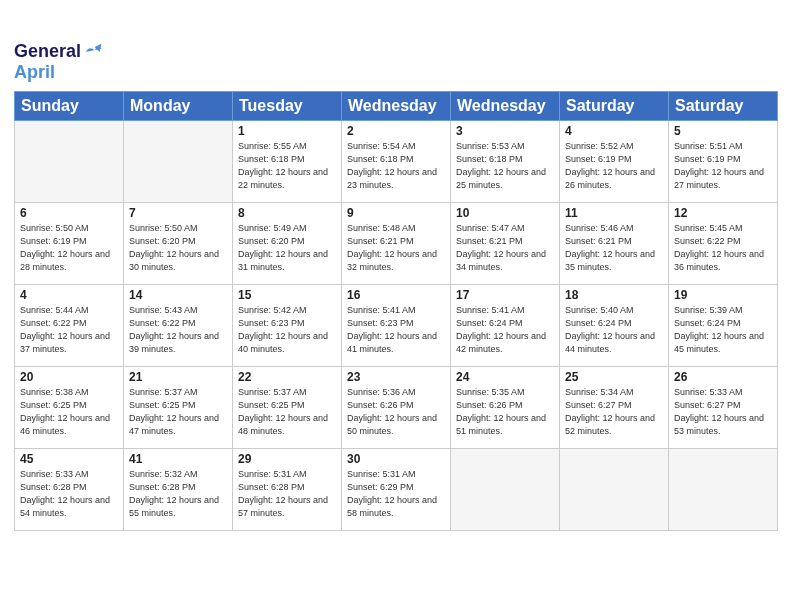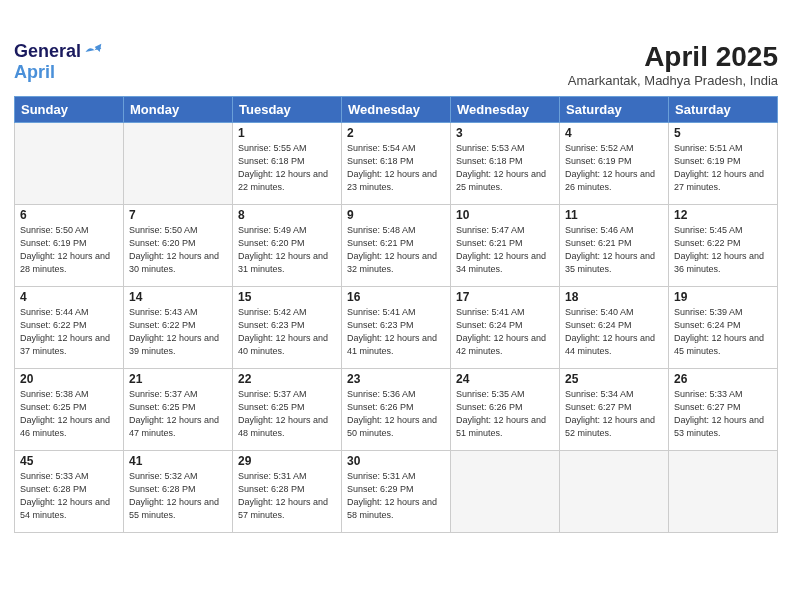--- a/index.html
+++ b/index.html
@@ -55,21 +55,21 @@
       color: #444;
     }
     .calendar {
       width: 100%;
       border-collapse: collapse;
       table-layout: fixed;
     }
     .calendar th {
       background: #3a6dbf;
       color: #fff;
-      font-size: 13px;
+      font-size: 16px;
       font-weight: bold;
       text-align: left;
       padding: 5px 6px;
       border: 1px solid #6a9fd8;
     }
     .calendar td {
       border: 1px solid #ccc;
       vertical-align: top;
       padding: 3px 5px;
       font-size: 9.5px;
@@ -103,24 +103,20 @@
         <span class="logo-general">General</span>
         <svg class="logo-icon" viewBox="0 0 24 24" fill="#4a90d9">
           <path d="M3 12 Q8 4 14 10 Q18 2 22 8"></path>
           <polygon points="14,6 22,2 20,12" fill="#4a90d9"></polygon>
         </svg>
       </div>
       <div style="display:flex; align-items:center;">
         <span class="logo-blue" style="color:#4a90d9; font-weight:bold; font-size:18px;">April</span>
       </div>
     </div>
-    <div class="title-block">
-      <div class="month-year">April 2025</div>
-      <div class="location">Amarkantak, Madhya Pradesh, India</div>
-    </div>
   </div>
 
   <table class="calendar">
     <thead>
       <tr>
       <th>Sunday</th>
           <th>Monday</th>
           <th>Tuesday</th>
           <th>Wednesday</th>
           <th>Wednesday</th>

